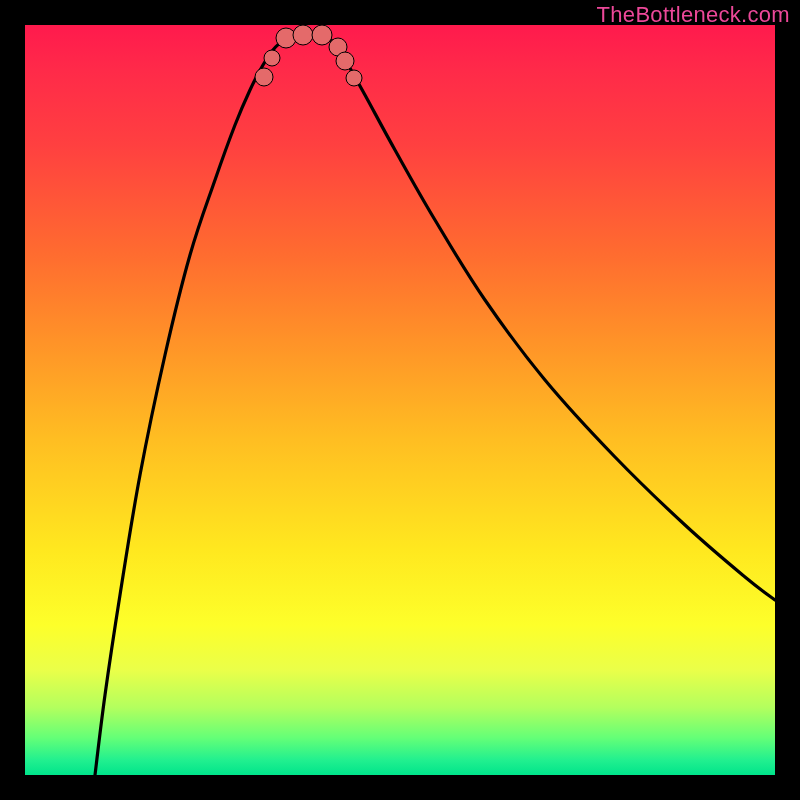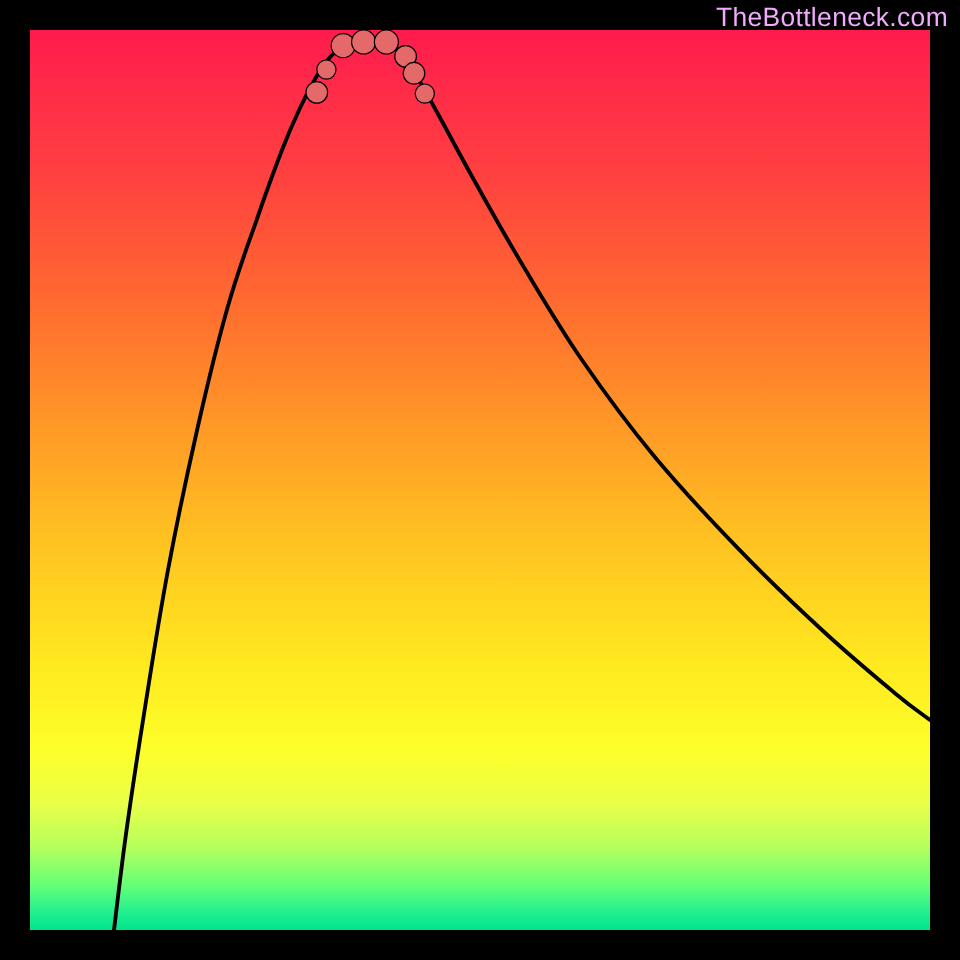--- a/index.html
+++ b/index.html
@@ -38,21 +38,21 @@
       #b3ff5e 91%,
       #65ff77 95%,
       #22f08f 98%,
       #00e48b 100%
     );
   }
   .watermark {
     position: absolute;
     top: 2px;
     right: 10px;
-    color: #f0abfc;
+    color: #ec4899;
     font-size: 22px;
     letter-spacing: 0.3px;
     font-weight: 500;
     z-index: 5;
   }
   svg.curve {
     position: absolute;
     inset: 0;
     width: 100%;
     height: 100%;

